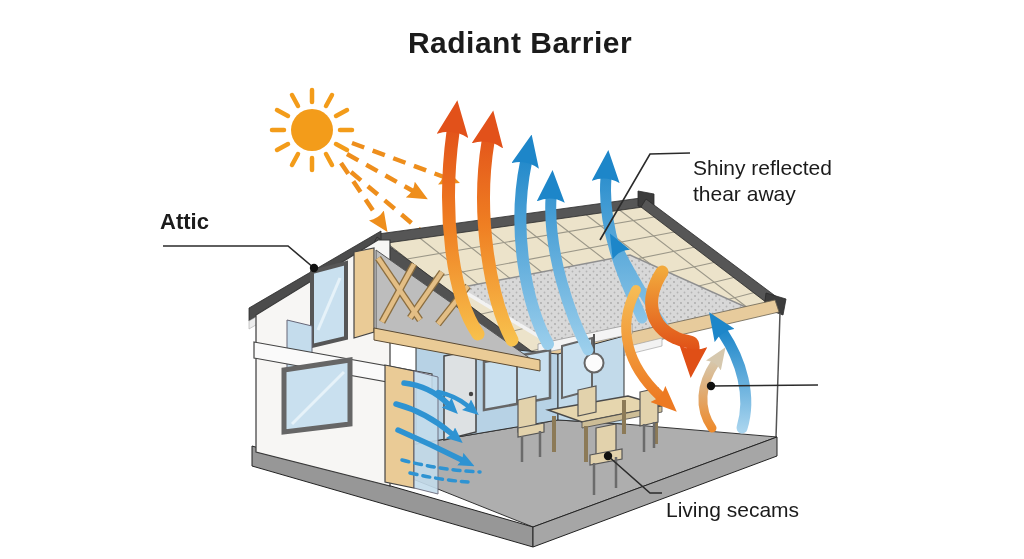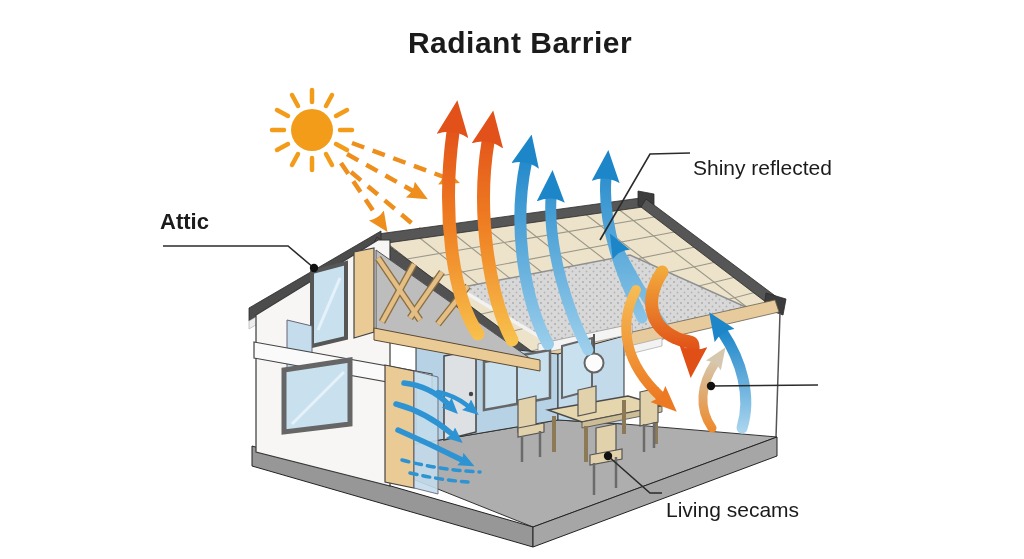--- a/index.html
+++ b/index.html
@@ -257,15 +257,16 @@
     <circle cx="711" cy="386" r="4.2" fill="#111111" stroke="none"></circle>
     <path d="M608,456 L650,493 L662,493"></path>
     <circle cx="608" cy="456" r="4.2" fill="#111111" stroke="none"></circle>
   </g>
 </svg>
 
   <div class="label title">Radiant Barrier</div>
   <div class="label attic">Attic</div>
   <div class="label shiny">
     <span>Shiny reflected</span>
+    <span>thear away</span>
   </div>
   <div class="label living">Living secams</div>
 </div>
 
 </body></html>

